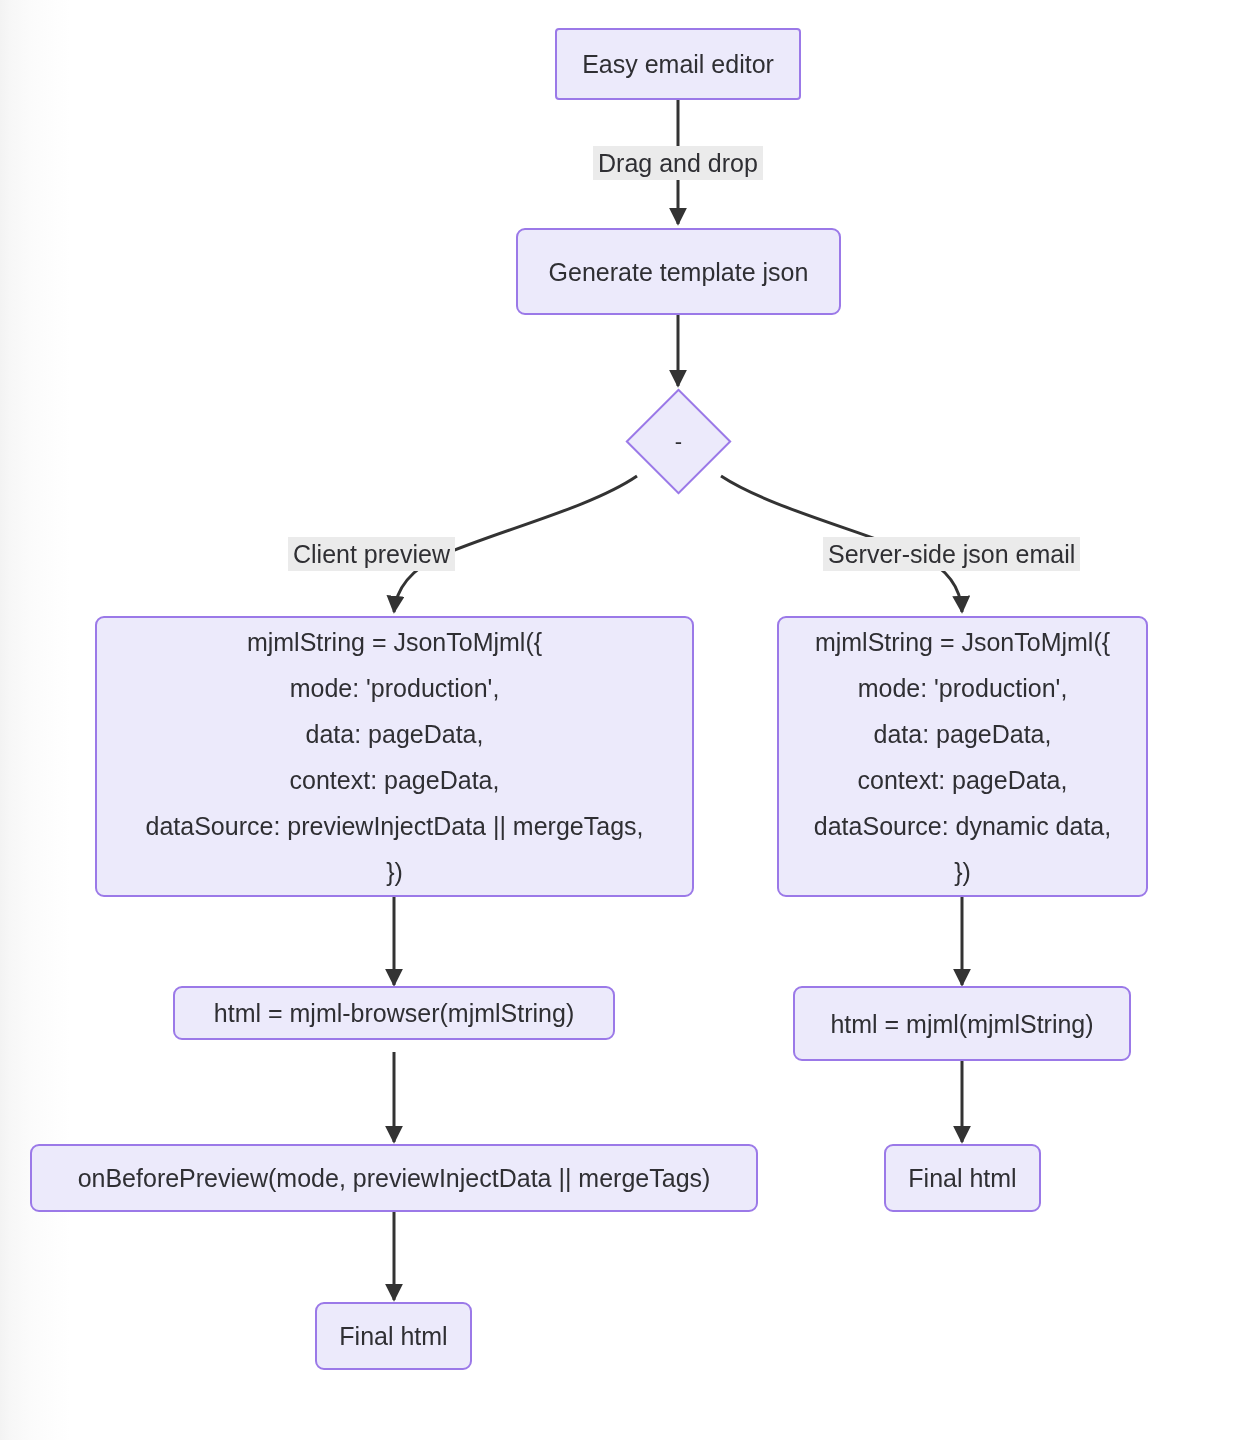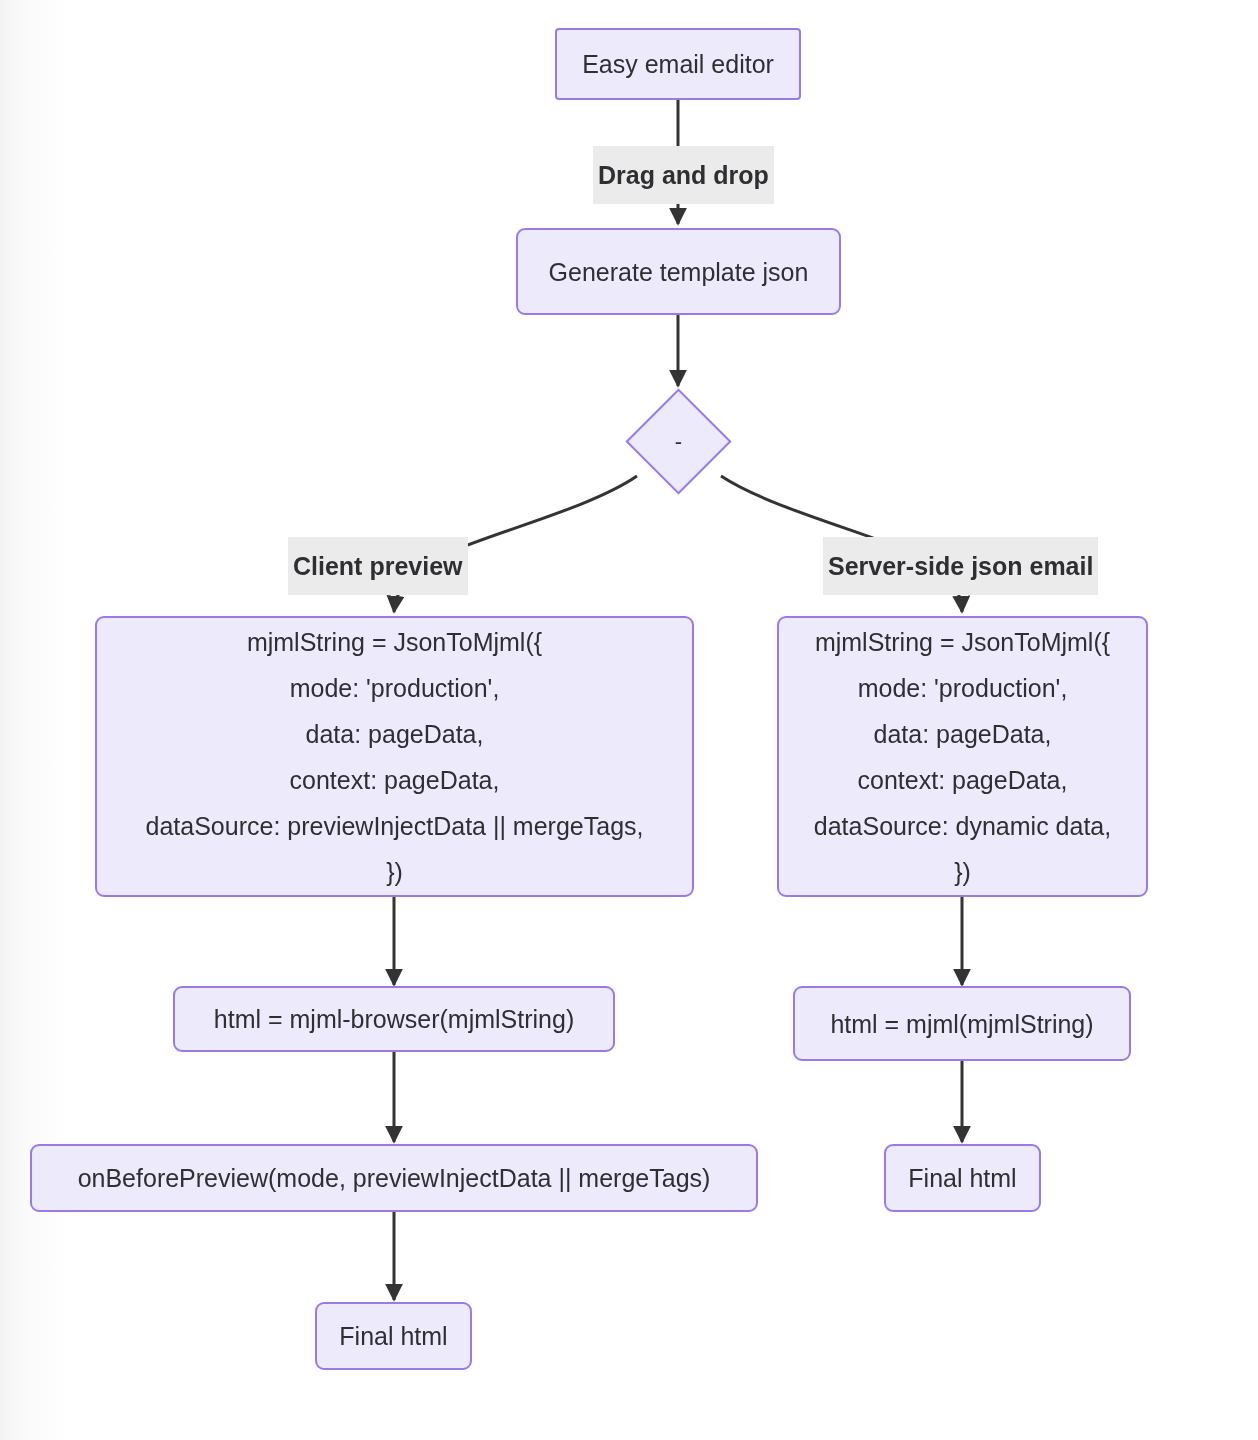--- a/index.html
+++ b/index.html
@@ -73,24 +73,23 @@
     font-size: 22px;
     color: #2f2f33;
   }
 
   .edge-label {
     position: absolute;
     background: #ebebeb;
     color: #2f2f33;
     font-size: 25px;
     line-height: 34px;
-    padding: 12px 5px;
+    padding: 0 5px;
     white-space: nowrap;
     z-index: 4;
-    font-weight: bold;
   }
 </style>
 </head>
 <body>
 
 <div id="canvas">
 
   <svg id="edge-layer" viewBox="0 0 1258 1440" xmlns="http://www.w3.org/2000/svg">
     <defs>
       <marker id="arrow" viewBox="0 0 10 10" refX="9" refY="5" markerWidth="6" markerHeight="6" orient="auto-start-reverse">
@@ -146,21 +145,21 @@
 
   <div class="node rounded code" style="left:777px; top:616px; width:371px; height:281px;">
     <span class="node-text">mjmlString = JsonToMjml({
 mode: 'production',
 data: pageData,
 context: pageData,
 dataSource: dynamic data,
 })</span>
   </div>
 
-  <div class="node rounded" style="left:173px; top:986px; width:442px; height:66px;">
+  <div class="node rounded" style="left:173px; top:986px; width:442px; height:54px;">
     <span class="node-text">html = mjml-browser(mjmlString)</span>
   </div>
 
   <div class="node rounded" style="left:793px; top:986px; width:338px; height:75px;">
     <span class="node-text">html = mjml(mjmlString)</span>
   </div>
 
   <div class="node rounded" style="left:30px; top:1144px; width:728px; height:68px;">
     <span class="node-text">onBeforePreview(mode, previewInjectData || mergeTags)</span>
   </div>

